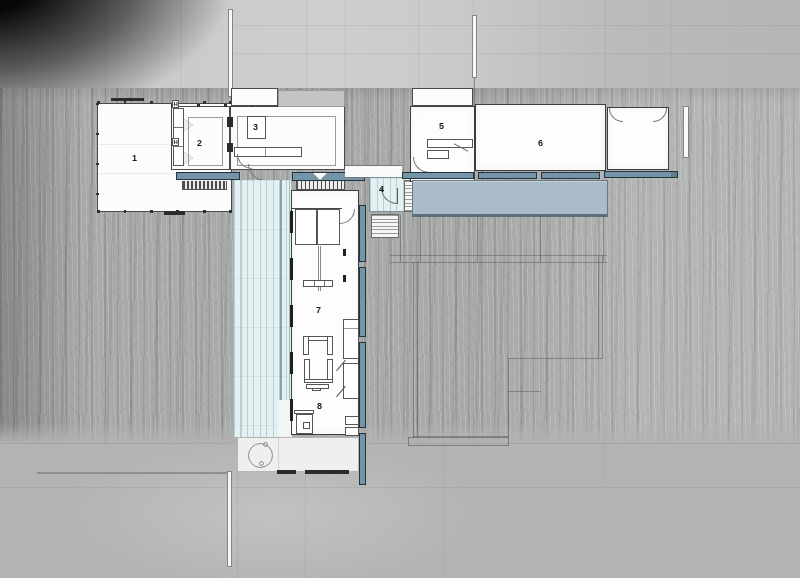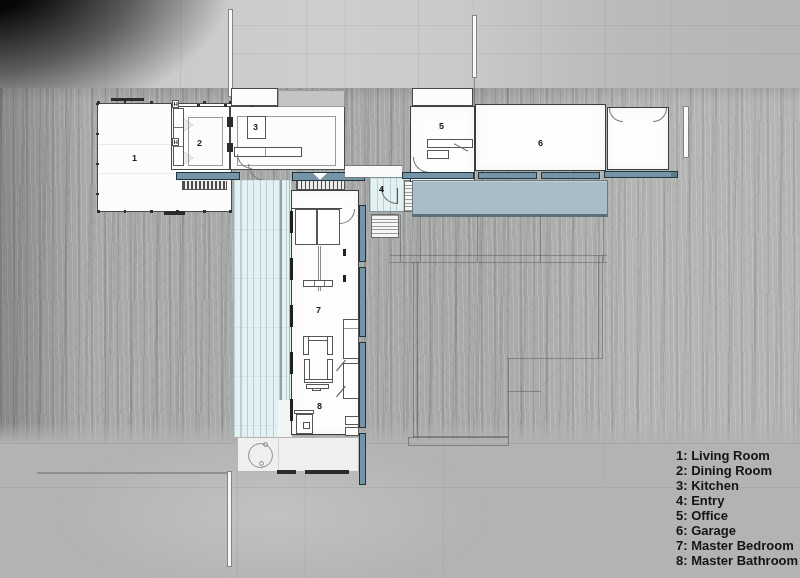--- a/index.html
+++ b/index.html
@@ -246,24 +246,14 @@
     <div class="abs faint" style="left:417px;top:262px;width:1px;height:175px"></div>
     <div class="abs faint" style="left:598px;top:255px;width:1px;height:103px"></div>
     <div class="abs faint" style="left:602px;top:255px;width:1px;height:103px"></div>
     <div class="abs faint" style="left:508px;top:358px;width:95px;height:1px"></div>
     <div class="abs faint" style="left:508px;top:358px;width:1px;height:79px"></div>
     <div class="abs faint" style="left:508px;top:391px;width:33px;height:1px"></div>
     <div class="abs faint" style="left:413px;top:436px;width:96px;height:1px"></div>
     <div class="abs" style="left:408px;top:437px;width:101px;height:9px;border:1px solid rgba(60,60,60,0.45)"></div>
   </div>
 
-  <div class="abs legend">
-    <div class="legend-row">1: Living Room</div>
-    <div class="legend-row">2: Dining Room</div>
-    <div class="legend-row">3: Kitchen</div>
-    <div class="legend-row">4: Entry</div>
-    <div class="legend-row">5: Office</div>
-    <div class="legend-row">6: Garage</div>
-    <div class="legend-row">7: Master Bedroom</div>
-    <div class="legend-row">8: Master Bathroom</div>
-  </div>
 
 </div>
 
 </body></html>

